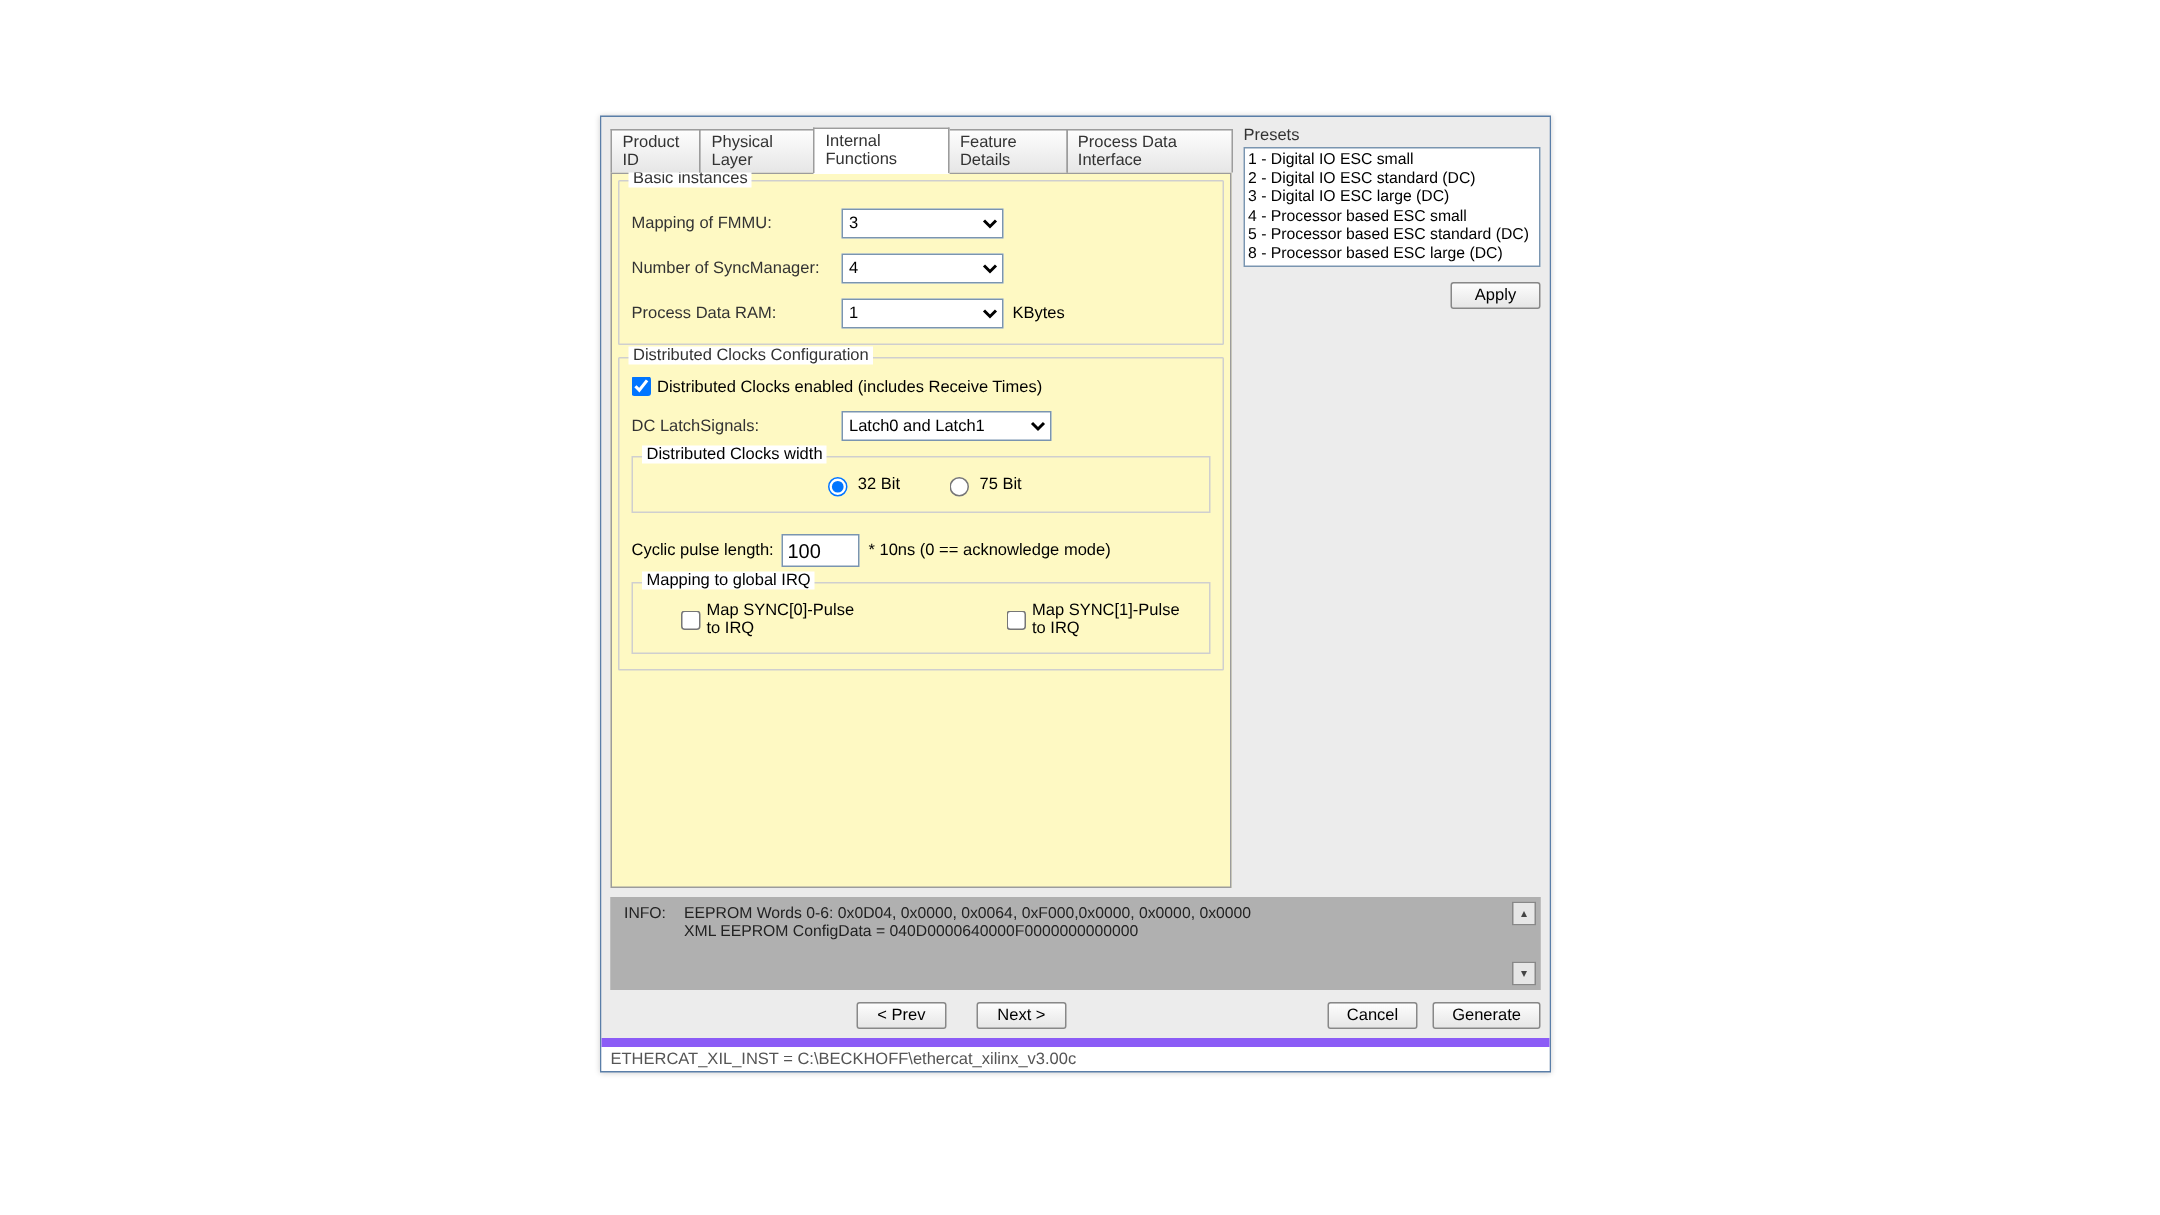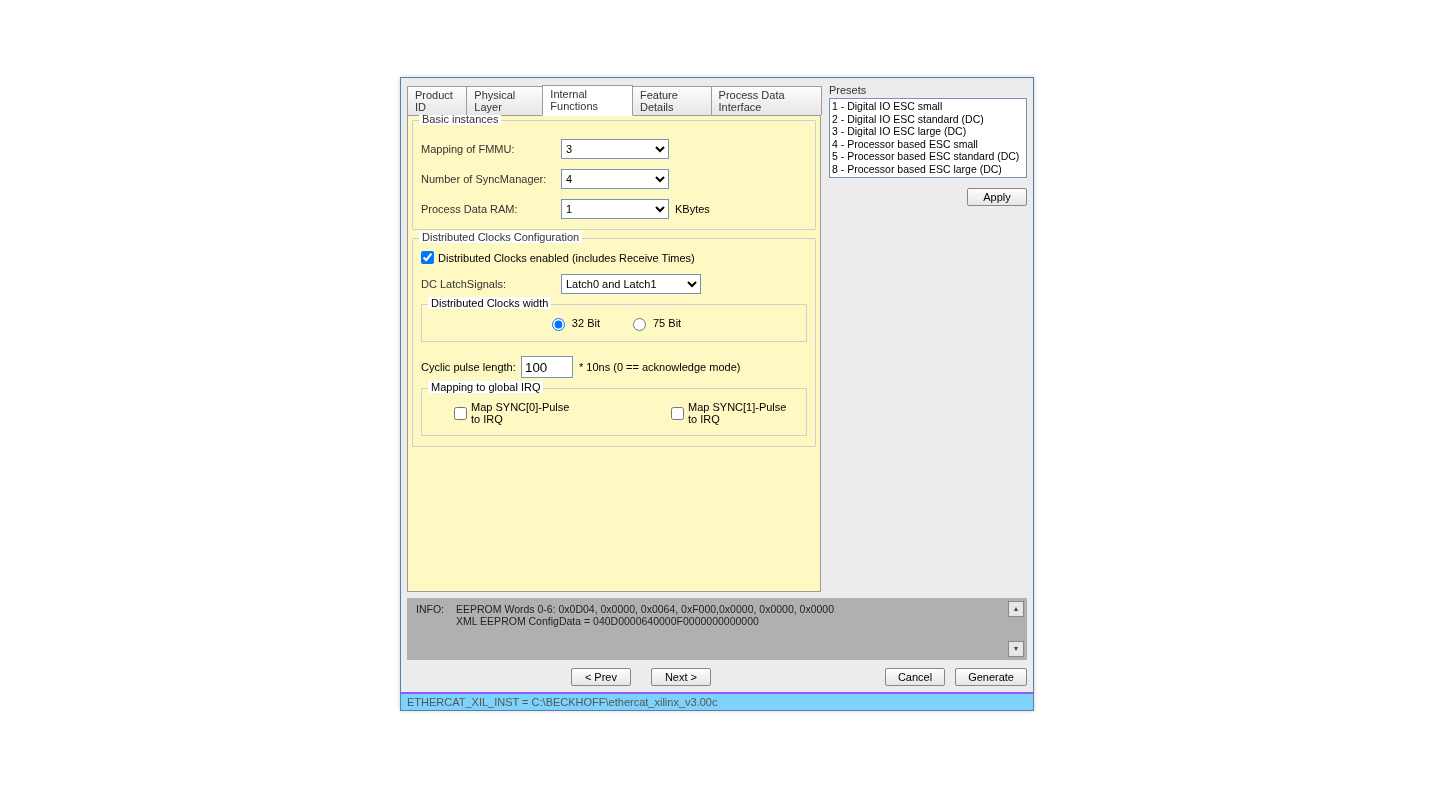--- a/index.html
+++ b/index.html
@@ -193,22 +193,22 @@
   .infobox .scroll-up { top: 2px; }
   .infobox .scroll-down { bottom: 2px; }
   .footer-btns {
     display:flex;
     margin-top: 8px;
     gap: 10px;
     padding-bottom: 4px;
   }
   .footer-btns .center { flex:1; display:flex; justify-content:center; gap: 20px; }
   .statusbar {
-    border-top: 2px solid #8b5cf6;
-    background: #7dd3fc;
+    border-top: 6px solid #8b5cf6;
+    background: #ffffff;
     padding: 2px 6px;
     color: #555;
     font-size: 11px;
   }
   .info-line { display:flex; }
   .info-label { width: 40px; }
   .info-body { flex:1; }
   .irq-row { display:flex; gap: 90px; margin-top:4px; margin-left:24px; }
 </style>
 </head>

